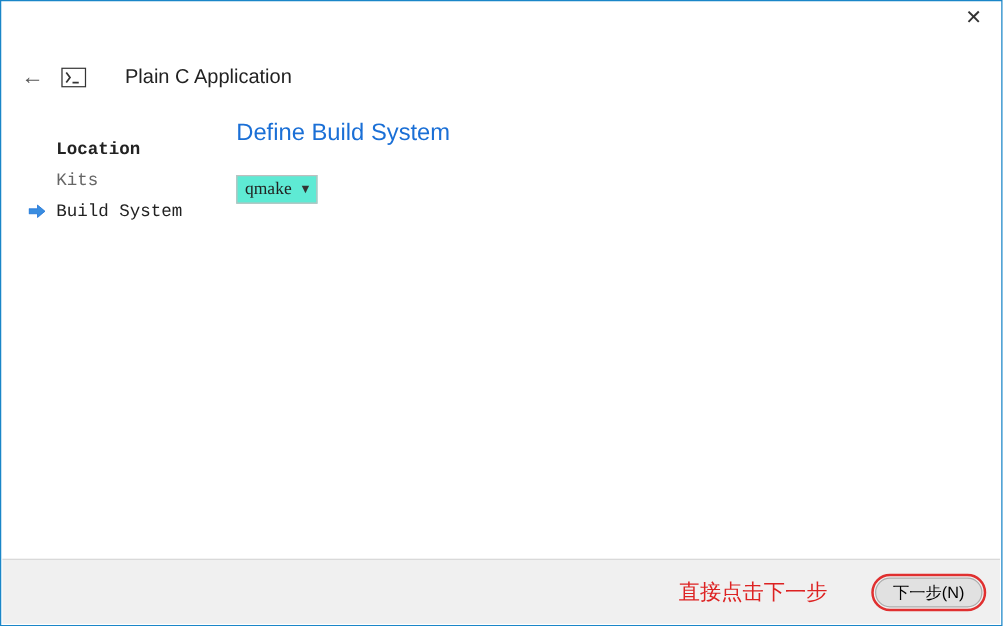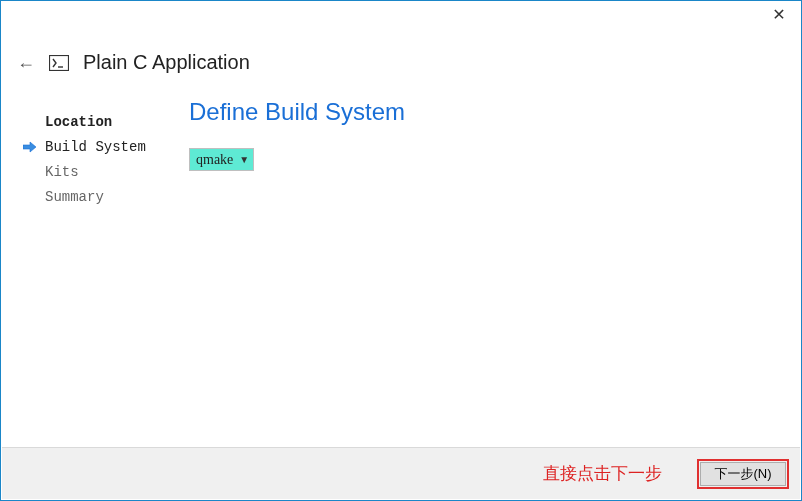--- a/index.html
+++ b/index.html
@@ -36,22 +36,23 @@
       font-size: 18px;
       color: #555;
       cursor: pointer;
     }
     .app-icon {
       display: inline-flex;
       align-items: center;
     }
     .app-icon svg { display: block; }
     .header-title {
-      font-size: 20px;
+      font-size: 16px;
       color: #222;
+      margin-left: 17px;
     }
     .body {
       display: flex;
       padding-left: 28px;
     }
     .sidebar {
       width: 150px;
       font-family: "Courier New", monospace;
       font-size: 14px;
       color: #666;
@@ -69,21 +70,21 @@
       left: -6px;
       top: 4px;
       color: #2a7ad2;
     }
     .main {
       flex: 1;
       padding-top: 6px;
       padding-left: 10px;
     }
     .page-title {
-      font-size: 24px;
+      font-size: 19px;
       color: #1a6fd6;
       font-weight: normal;
       margin-bottom: 22px;
     }
     .form-row {
       display: flex;
       align-items: center;
       gap: 6px;
       font-family: "Courier New", monospace;
       font-size: 14px;
@@ -132,20 +133,21 @@
       font-family: "Microsoft YaHei", Tahoma, sans-serif;
       cursor: pointer;
       display: inline-flex;
       align-items: center;
       justify-content: center;
       padding: 0 10px;
     }
     .btn.primary-highlight {
       outline: 2px solid #e03030;
       outline-offset: 1px;
+      border-radius: 12px;
     }
   </style>
 </head>
 <body>
 
 <div class="titlebar">
   <span class="close-x">✕</span>
 </div>
 
 <div class="header">
@@ -158,33 +160,30 @@
     </svg>
   </span>
   <span class="header-title">Plain C Application</span>
 </div>
 
 <div class="body">
   <div class="sidebar">
     <div class="step done">
       <span>Location</span>
     </div>
+    <div class="step">
+      <span>Kits</span>
+    </div>
     <div class="step current">
       <span class="arrow">
         <svg width="14" height="12" viewBox="0 0 14 12">
           <path d="M0 4 H7 V1 L13 6 L7 11 V8 H0 Z" fill="#3a8de0" stroke="#1a6fd6" stroke-width="0.6"></path>
         </svg>
       </span>
       <span>Build System</span>
-    </div>
-    <div class="step">
-      <span>Kits</span>
-    </div>
-    <div class="step">
-      <span>Summary</span>
     </div>
   </div>
 
   <div class="main">
     <h2 class="page-title">Define Build System</h2>
     <div class="form-row">
       <span class="combo">
         <span>qmake</span>
         <span class="caret">▼</span>
       </span>

